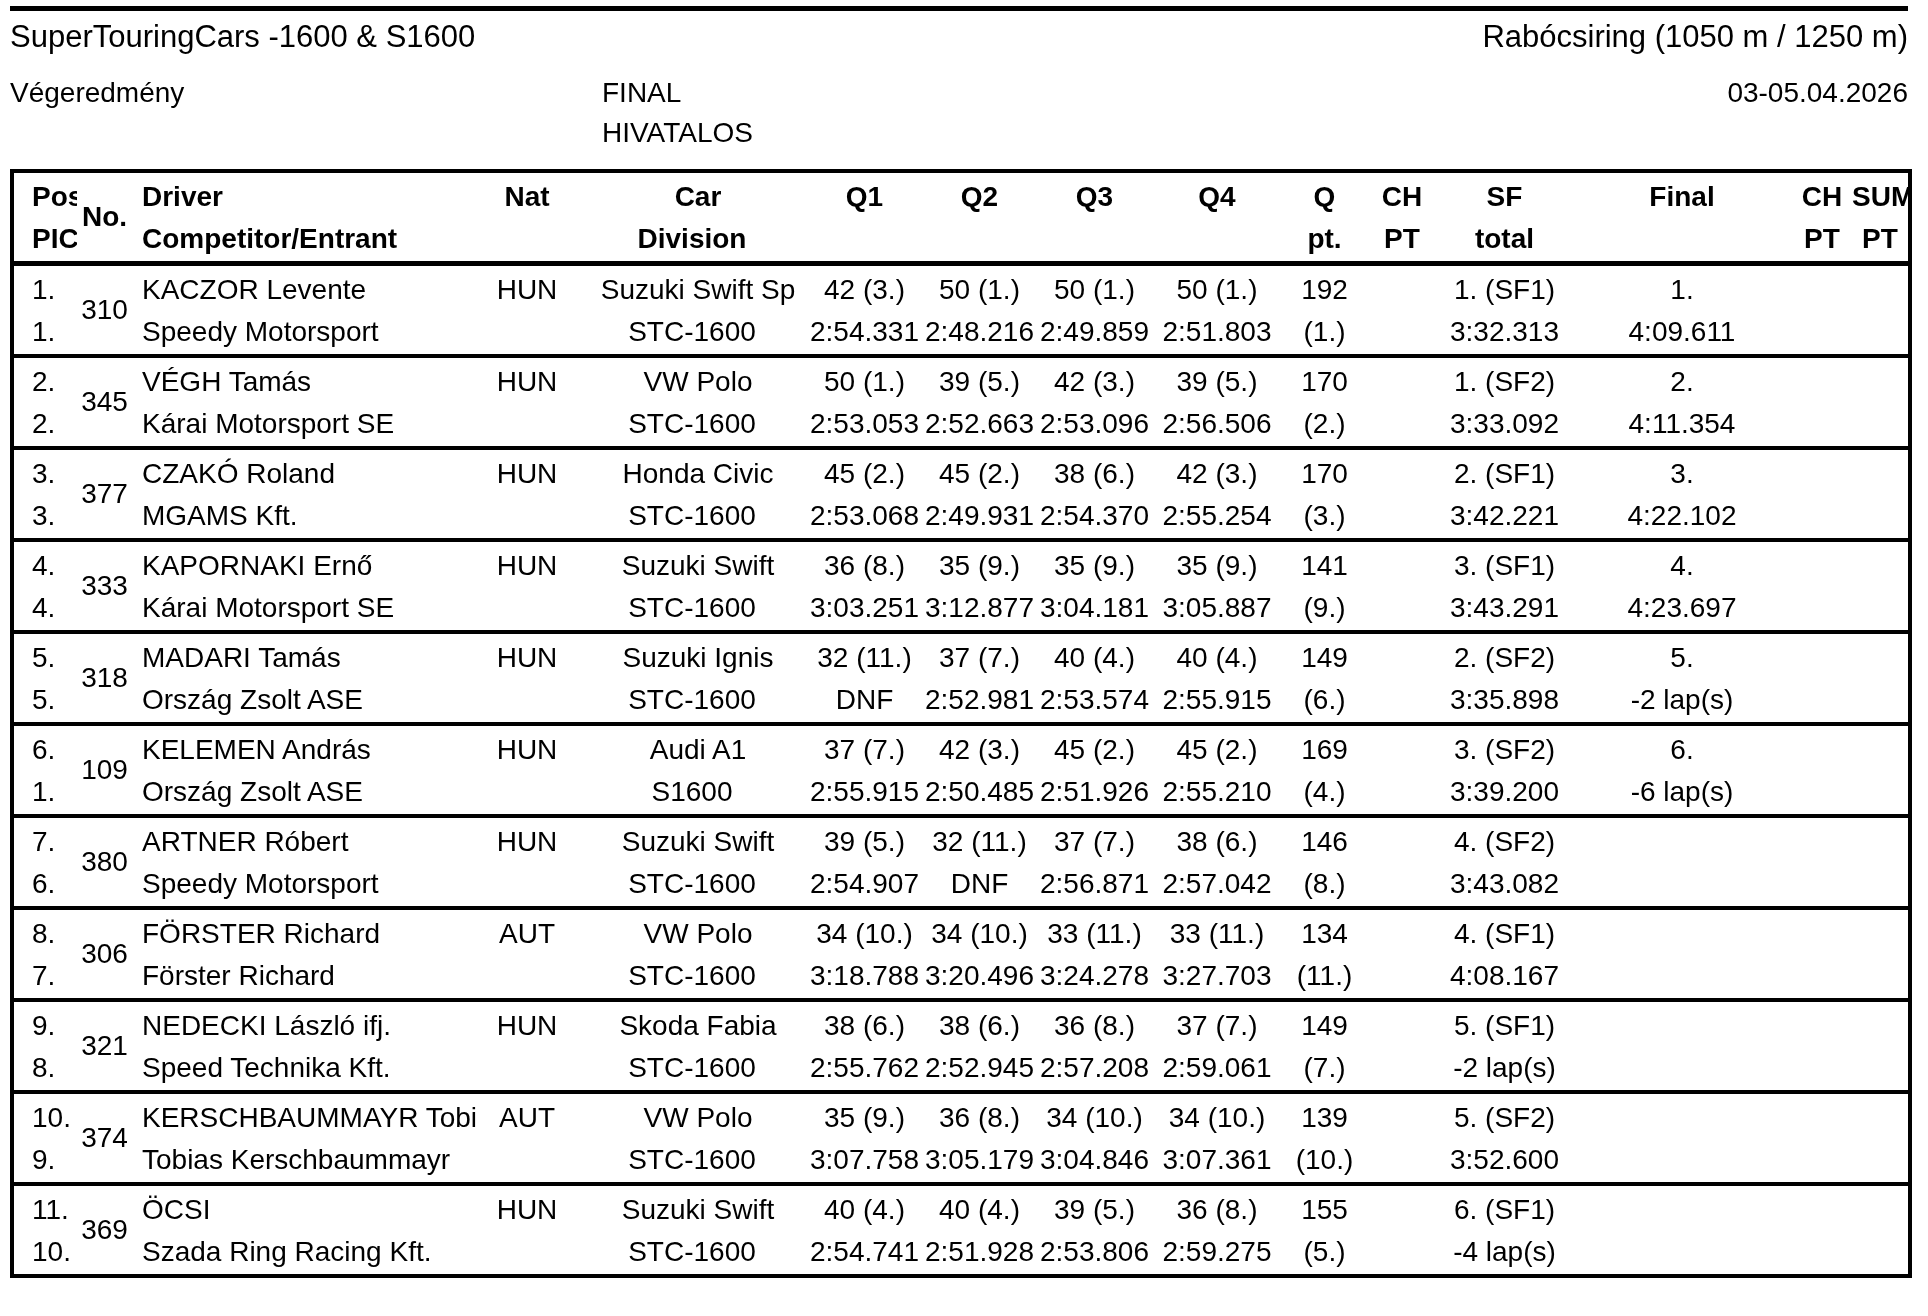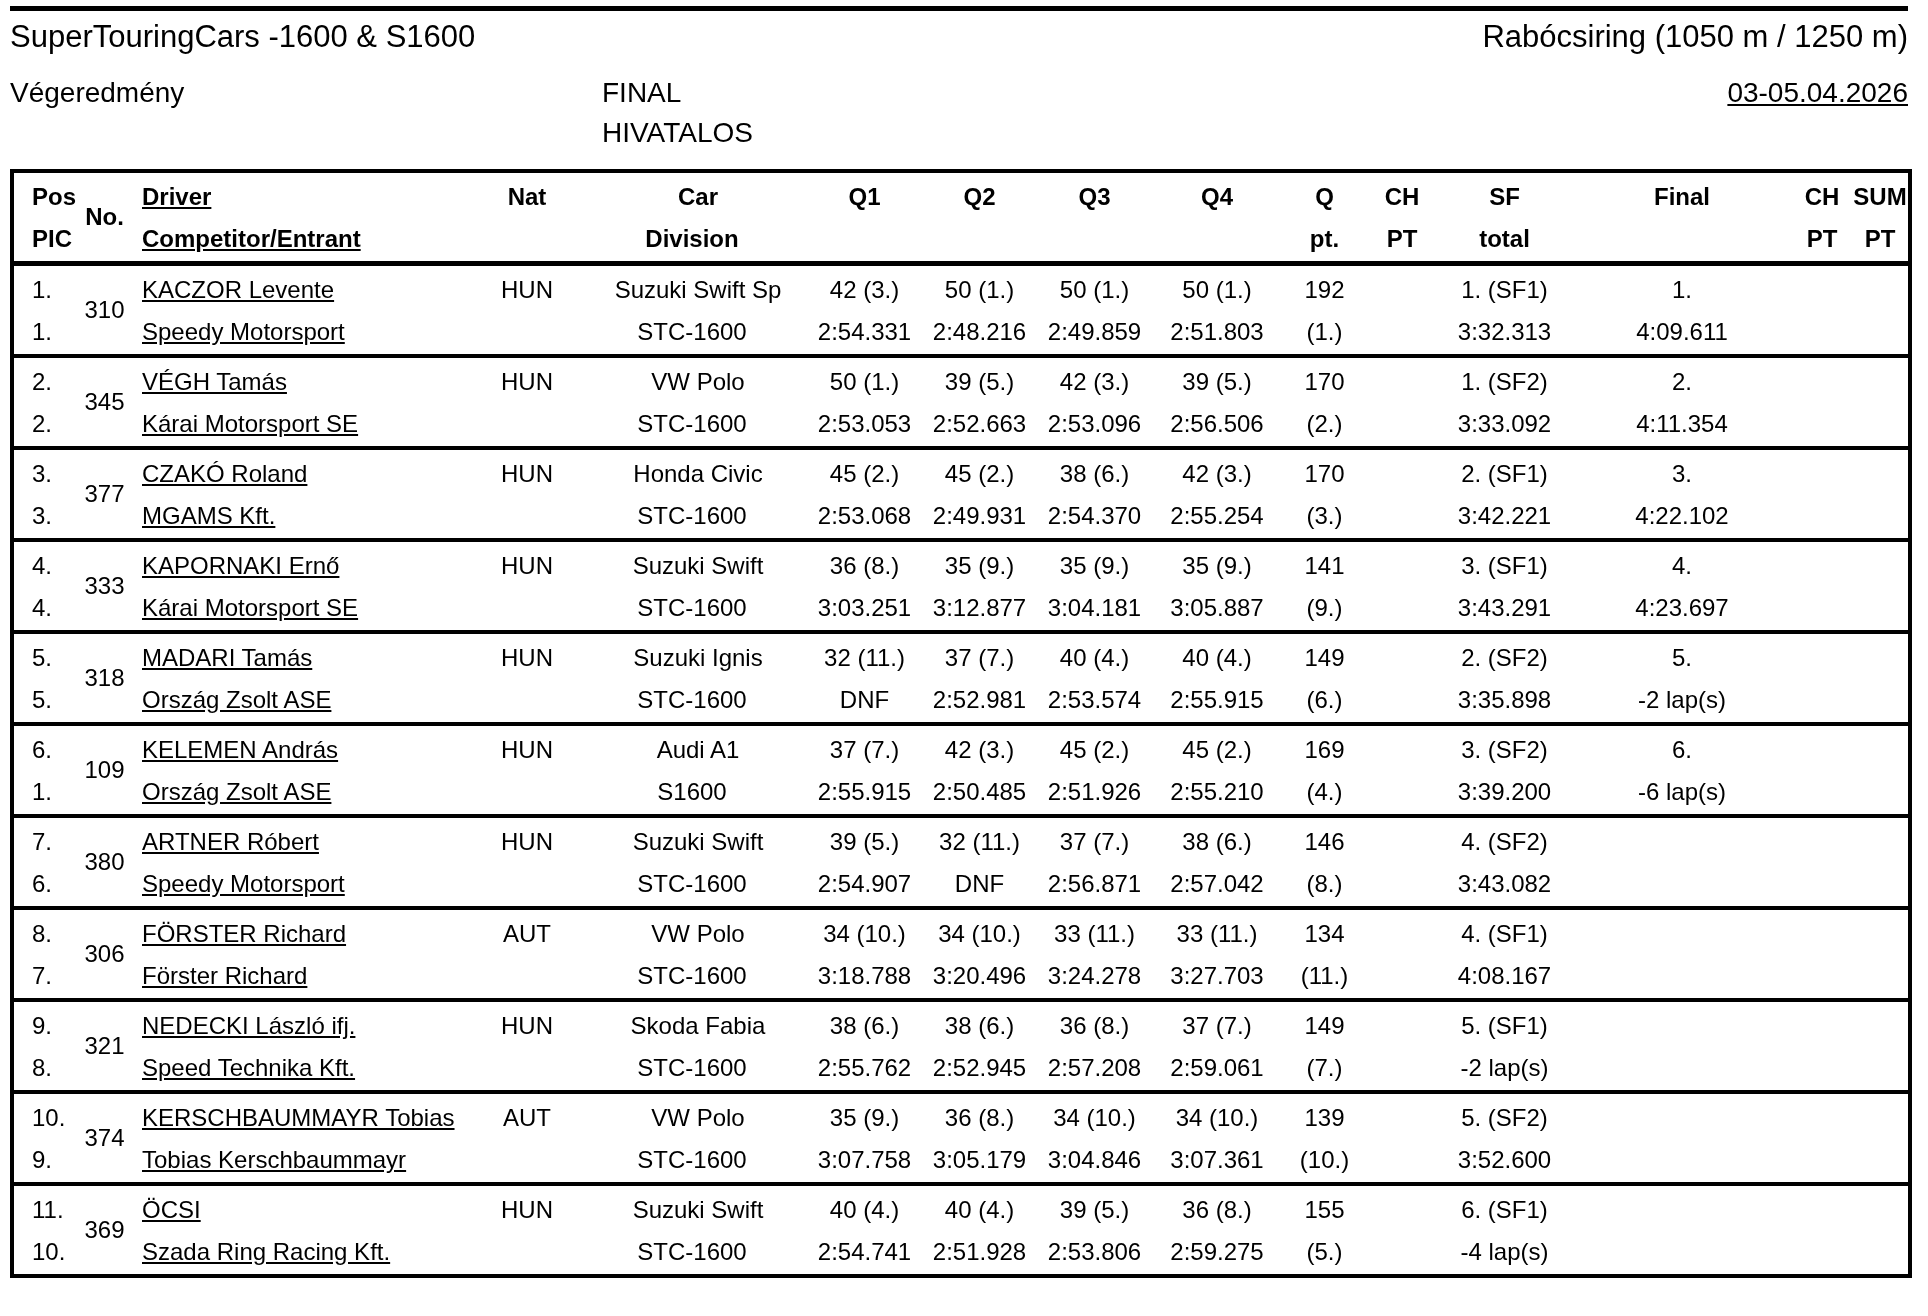--- a/index.html
+++ b/index.html
@@ -2,31 +2,31 @@
 <html><head>
 <meta charset="utf-8">
 <style>
   html,body{margin:0;padding:0;background:#fff;color:#000;}
   body{width:1928px;height:1316px;font-family:"Liberation Sans","DejaVu Sans",sans-serif;overflow:hidden;}
   .page{padding:6px 20px 0 10px;border-radius:12px;}
   .top-rule{height:5px;background:#000;}
   .mast-row1{display:flex;justify-content:space-between;font-size:31px;line-height:40px;margin-top:6px;}
   .mast-row2{position:relative;font-size:28px;line-height:40px;margin-top:16px;height:82px;}
   .mast-center{position:absolute;left:592px;top:0;}
-  .mast-date{position:absolute;right:0;top:0;text-decoration:underline;}
-  table.results{border-collapse:collapse;table-layout:fixed;width:1898px;margin-top:14px;border:4px solid #000;font-size:24px;}
+  .mast-date{position:absolute;right:0;top:0;}
+  table.results{border-collapse:collapse;table-layout:fixed;width:1898px;margin-top:14px;border:4px solid #000;font-size:28px;}
   thead tr{border-bottom:5px solid #000;}
   tbody tr{border-top:4px solid #000;}
   tbody tr:first-child{border-top:none;}
   th,td{padding:2px 0;vertical-align:top;font-weight:normal;text-align:center;overflow:hidden;}
   th{font-weight:bold;}
   .l1,.l2{height:42px;line-height:44px;}
   .mid{vertical-align:middle;text-align:center;}
   .c-pos .l1,.c-pos .l2{text-align:left;padding-left:18px;}
-  .c-driver .l1,.c-driver .l2{text-align:left;padding-left:10px;text-decoration:underline;}
+  .c-driver .l1,.c-driver .l2{text-align:left;padding-left:10px;}
   .c-car .l1{text-align:center;padding-left:12px;}
   .c-car .l2{text-align:center;}
   .clip{white-space:nowrap;overflow:hidden;}
 </style>
 </head>
 <body>
 
 <div class="page">
   <div class="top-rule"></div>
 

